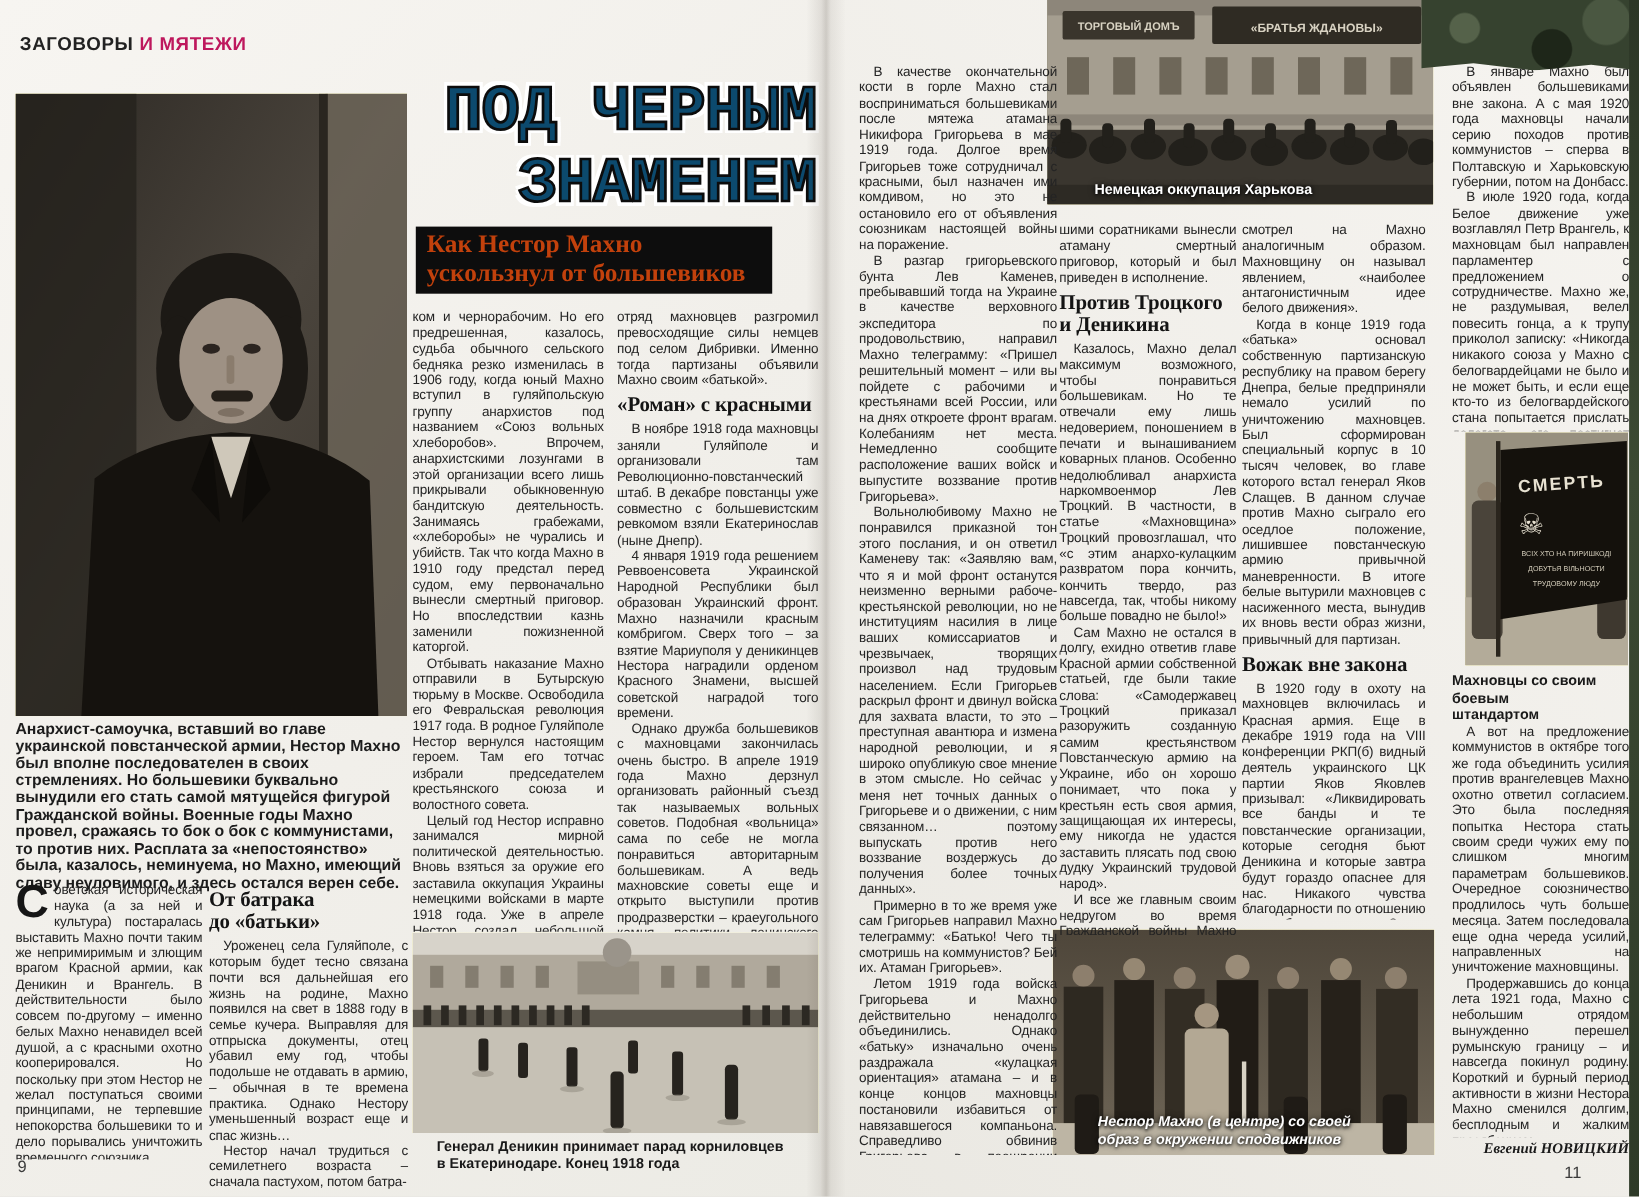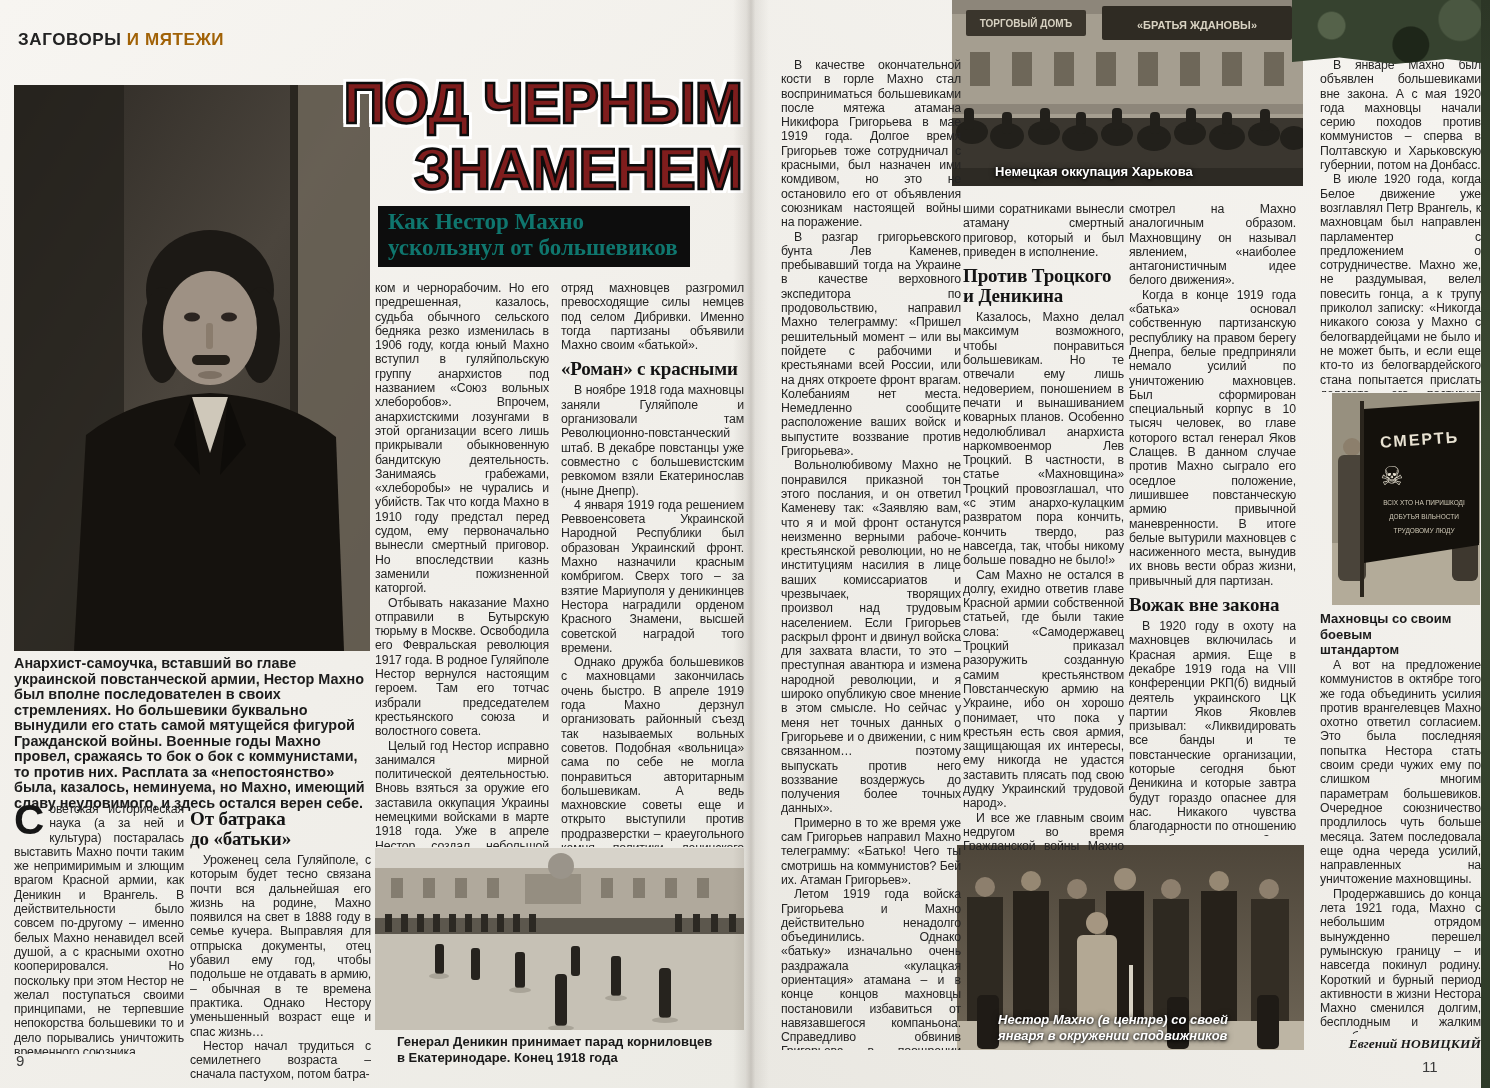--- a/index.html
+++ b/index.html
@@ -12,28 +12,28 @@
           background:linear-gradient(90deg,rgba(0,0,0,0) 0%,rgba(60,50,40,0.10) 38%,rgba(60,50,40,0.20) 50%,rgba(60,50,40,0.08) 62%,rgba(0,0,0,0) 100%);}
   .edge-green-top{position:absolute;left:1292px;top:0;width:198px;height:64px;z-index:7;
           background:radial-gradient(circle at 20% 40%,#55624a 0 8%,transparent 9%),
                      radial-gradient(circle at 60% 70%,#1e2619 0 14%,transparent 15%),
                      radial-gradient(circle at 85% 30%,#4a5741 0 12%,transparent 13%),
                      #36422f;
           clip-path:polygon(0 0,100% 0,100% 100%,78% 92%,52% 100%,24% 90%,0 97%);}
   .edge-green-right{position:absolute;left:1481px;top:0;width:9px;height:1088px;z-index:7;
           background:linear-gradient(180deg,#2c3626,#3c4a33 40%,#2e3a28);}
   .kicker{position:absolute;left:18px;top:30px;font-size:17px;font-weight:bold;letter-spacing:.6px;z-index:2;}
-  .kicker .k2{color:#a16207;}
+  .kicker .k2{color:#be185d;}
   .headline{position:absolute;left:290px;top:70px;width:452px;z-index:3;text-align:right;
-            font-weight:bold;font-size:58px;line-height:66px;letter-spacing:-1px;color:#7f1d1d;
+            font-weight:bold;font-size:58px;line-height:66px;letter-spacing:-1px;color:#0c4a6e;
             -webkit-text-stroke:2.5px #0c0c0c;
-            text-shadow:-4px -4px 0 #fff,4px -4px 0 #fff,-4px 4px 0 #fff,4px 4px 0 #fff,0 -4px 0 #fff,0 4px 0 #fff,-4px 0 0 #fff,4px 0 0 #fff;}
-  .subtitle{position:absolute;left:378px;top:206px;z-index:3;background:#0d0d0d;color:#0f766e;
+            text-shadow:-4px -4px 0 #fff,4px -4px 0 #fff,-4px 4px 0 #fff,4px 4px 0 #fff,0 -4px 0 #fff,0 4px 0 #fff,-4px 0 0 #fff,4px 0 0 #fff;font-family:Liberation Mono, monospace;}
+  .subtitle{position:absolute;left:378px;top:206px;z-index:3;background:#0d0d0d;color:#c2410c;
             font-family:"Liberation Serif",serif;font-weight:bold;font-size:23px;line-height:26px;
-            padding:3px 12px 6px 10px;}
+            padding:3px 24px 6px 10px;}
   .lead{position:absolute;left:14px;top:656px;width:358px;z-index:2;font-weight:bold;
         font-size:14.4px;line-height:15.5px;color:#1c1c1c;}
   .col{position:absolute;z-index:2;font-size:12.3px;line-height:14.3px;letter-spacing:-0.15px;
        text-align:justify;color:#242424;overflow:hidden;}
   .col p{margin:0;text-indent:13px;}
   .col p.noindent{text-indent:0;}
   .subhead{font-family:"Liberation Serif",serif;font-weight:bold;font-size:19px;line-height:20px;
            text-align:left;margin:7px 0 4px;color:#141414;}
   .subhead.first{margin-top:12px;}
   .dropcap{float:left;font-size:42px;line-height:32px;font-weight:bold;padding:2px 5px 0 0;color:#161616;}
@@ -320,21 +320,21 @@
       <rect x="0" y="176" width="347" height="29" fill="#bdb5a4"></rect>
       <g fill="#1f1b16">
         <rect x="20" y="150" width="22" height="54" rx="5"></rect>
         <rect x="210" y="152" width="22" height="52" rx="5"></rect>
         <rect x="300" y="150" width="22" height="54" rx="5"></rect>
       </g>
     </svg>
   </div>
   <div class="cap-overlay" id="cap-group">
     <div>Нестор Махно (в центре) со своей</div>
-    <div>января в окружении сподвижников</div>
+    <div>образ в окружении сподвижников</div>
   </div>
 
   <div class="photo" id="photo-flag">
     <svg width="148" height="212" viewBox="0 0 148 212">
       <rect width="148" height="212" fill="#97907f"></rect>
       <rect x="0" y="150" width="148" height="62" fill="#b3ab99"></rect>
       <circle cx="20" cy="54" r="9" fill="#8c7f6c"></circle>
       <rect x="6" y="62" width="28" height="126" rx="6" fill="#4a443a"></rect>
       <circle cx="132" cy="60" r="8" fill="#837663"></circle>
       <rect x="120" y="68" width="26" height="120" rx="6" fill="#3e382f"></rect>

